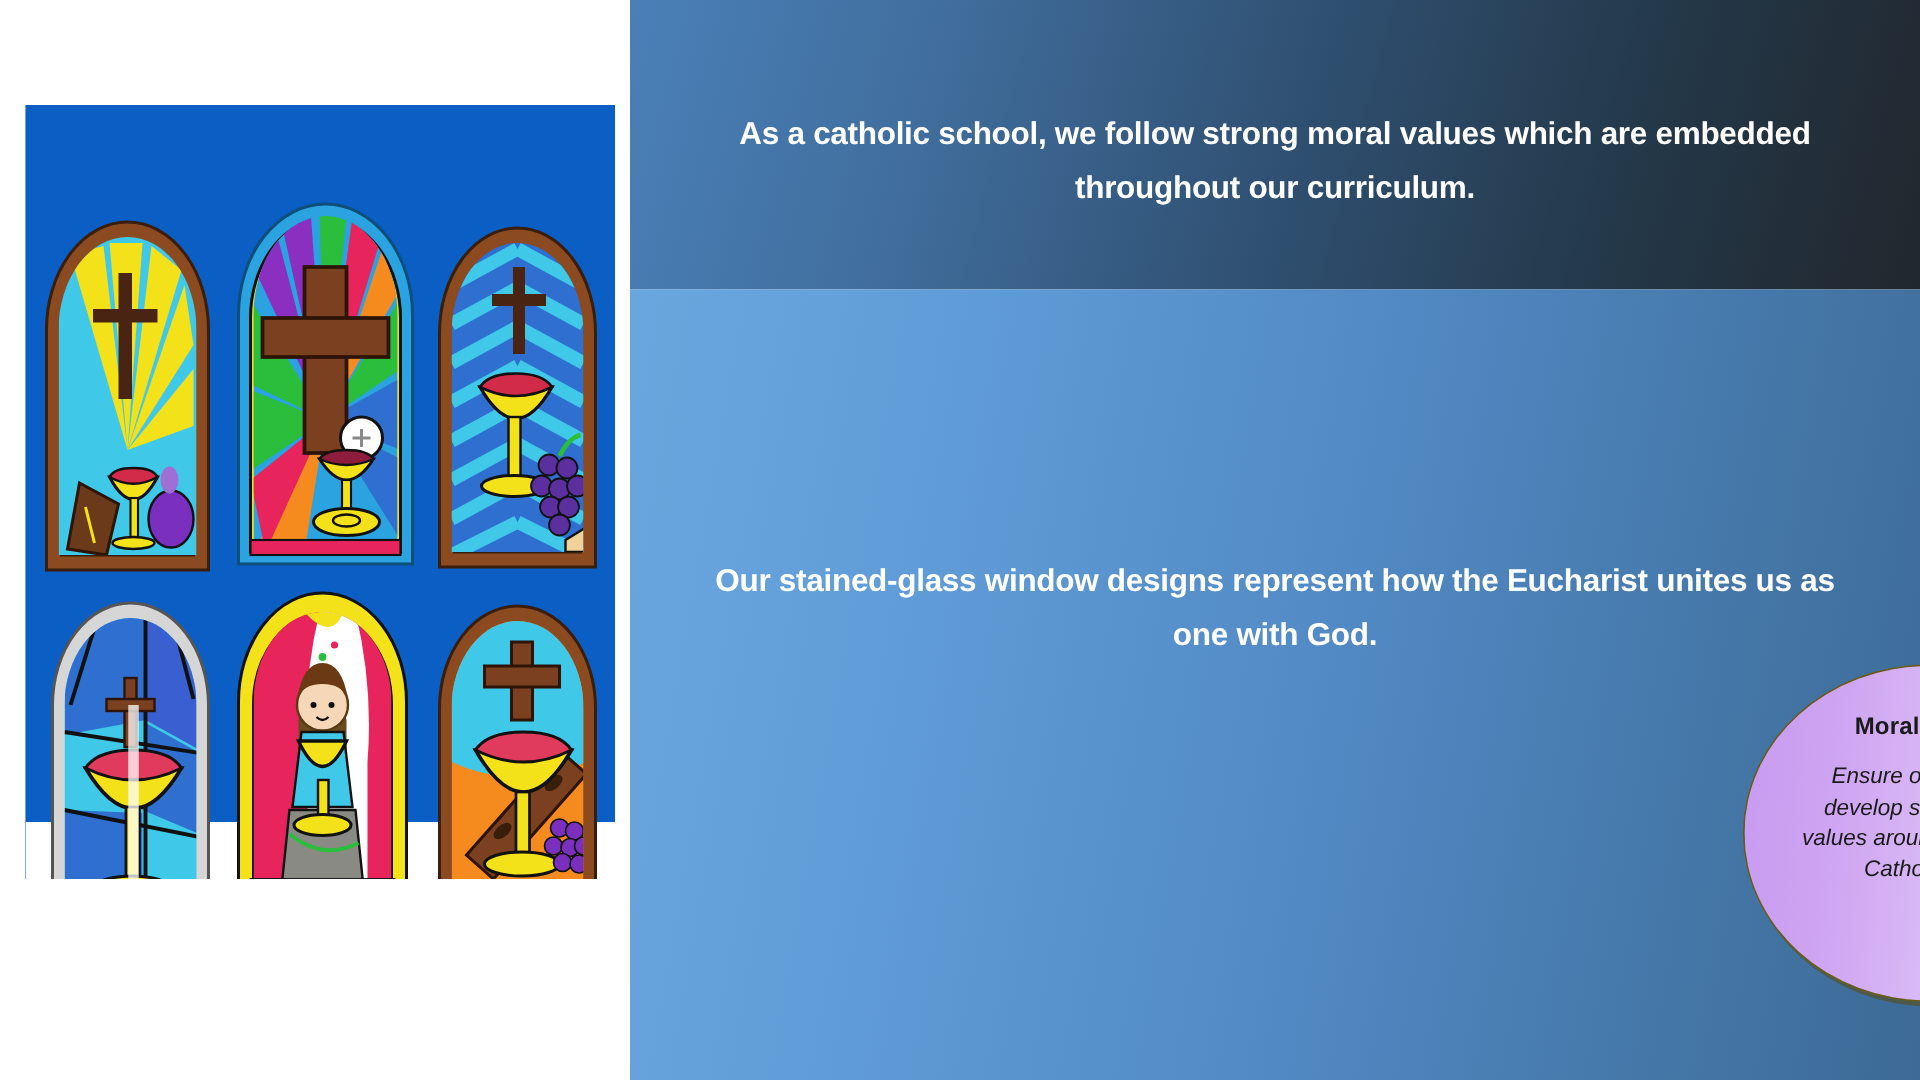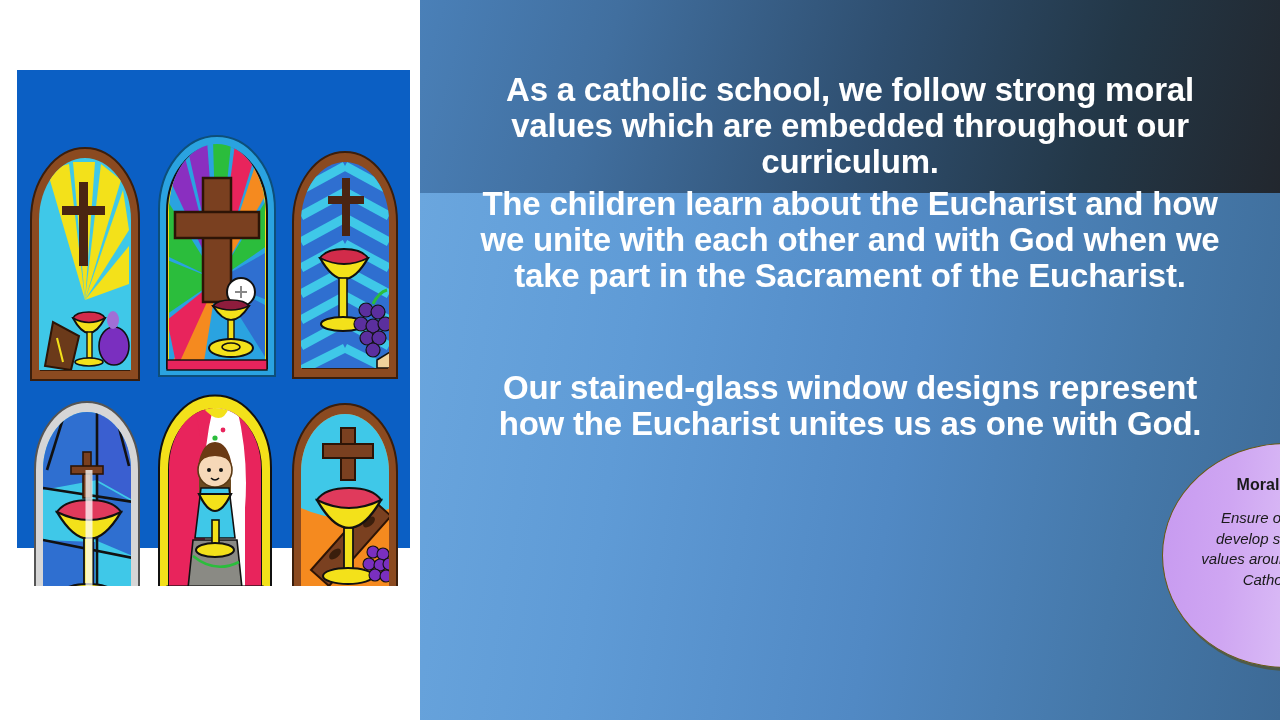--- a/index.html
+++ b/index.html
@@ -39,21 +39,21 @@
   
   #text-stack{
     position:absolute; left:0; top:0; width:860px; height:720px;
   }
   .para{
     position:absolute;
     left:48px; width:764px;
     text-align:center;
     color:#ffffff;
     font-weight:bold;
-    font-size:33px;
+    font-size:21px;
     line-height:36px;
     letter-spacing:-0.2px;
   }
   #para-1{ top:72px; }
   #para-2{ top:186px; }
   #para-3{ top:336px;margin-top:34px; }
 
   
   #moral-values-circle{
     position:absolute;
@@ -326,21 +326,20 @@
 
 </div>
 
 <div id="right-panel">
 
   <div id="bg-band-top"></div>
   <div id="bg-band-bottom"></div>
 
   <div id="text-stack">
     <div class="para" id="para-1">As a catholic school, we follow strong moral values which are embedded throughout our curriculum.</div>
-    <div class="para" id="para-2">The children learn about the Eucharist and how we unite with each other and with God when we take part in the Sacrament of the Eucharist.</div>
     <div class="para" id="para-3">Our stained-glass window designs represent how the Eucharist unites us as one with God.</div>
   </div>
 
   <div id="moral-values-circle">
     <div id="circle-title">Moral Values</div>
     <div id="circle-body">Ensure our children develop strong moral values around the core of Catholic faith</div>
   </div>
 
 </div>
 

